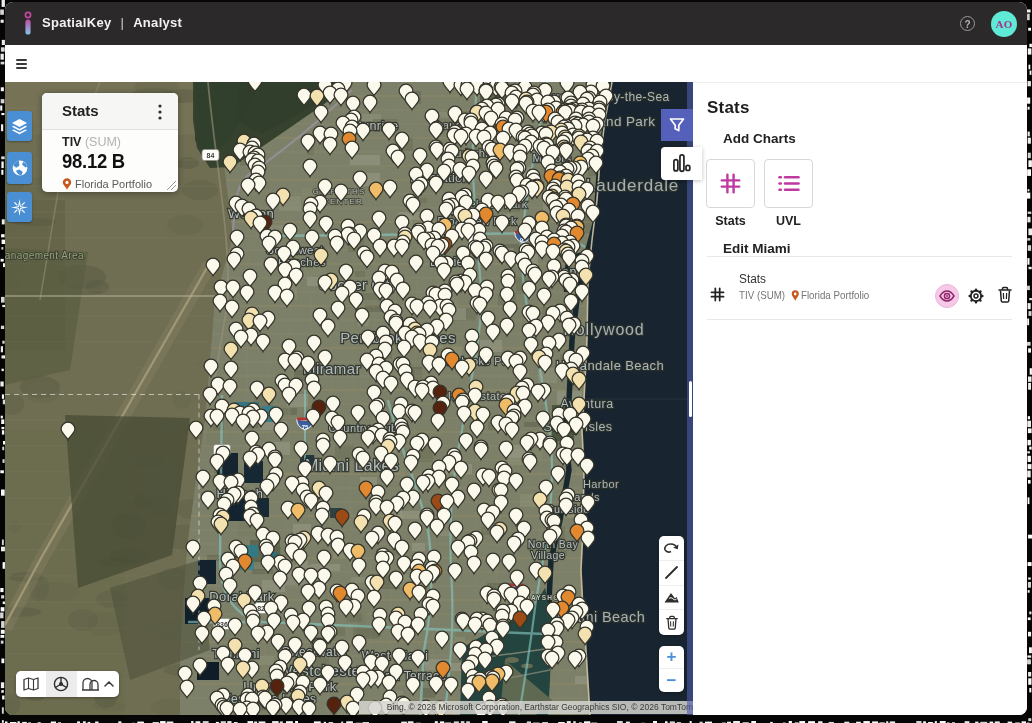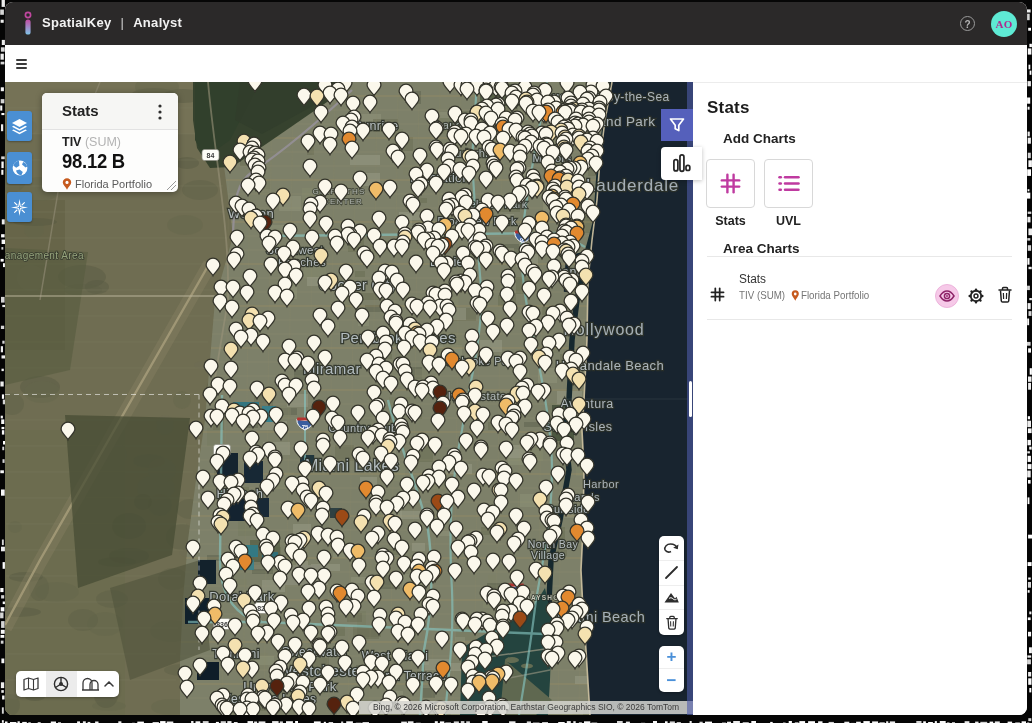--- a/index.html
+++ b/index.html
@@ -36,21 +36,21 @@
 #chartbtn { position:absolute; left:656px; top:65px; width:41px; height:33px; background:#fff; border-radius:4px 0 0 4px; display:flex; align-items:center; justify-content:center; z-index:7; box-shadow:0 1px 4px rgba(0,0,0,0.25); }
 #bltools { position:absolute; left:11px; top:589px; width:103px; height:26px; background:#fff; border-radius:5px; box-shadow:0 1px 3px rgba(0,0,0,0.3); z-index:4; display:flex; align-items:center; }
 #bltools .cell { flex:1; display:flex; align-items:center; justify-content:center; height:100%; }
 #bltools .sel { background:#ececec; }
 #brtools { position:absolute; left:654px; top:454px; width:25px; height:99px; background:#fff; border-radius:5px; box-shadow:0 1px 3px rgba(0,0,0,0.3); z-index:4; }
 #brtools .c { height:24.75px; display:flex; align-items:center; justify-content:center; border-bottom:1px solid #eee; }
 #brtools .c:last-child { border-bottom:none; }
 #zoomtools { position:absolute; left:654px; top:564px; width:25px; height:46px; background:#fff; border-radius:5px; box-shadow:0 1px 3px rgba(0,0,0,0.3); z-index:4; }
 #zoomtools .c { height:23px; display:flex; align-items:center; justify-content:center; color:#4a90d9; font-size:17px; font-weight:700; }
 #zoomtools .c:first-child { border-bottom:1px solid #eee; }
-#attrib { position:absolute; left:354px; top:619px; width:334px; height:13px; background:rgba(213,213,208,0.85); color:#3a3a3a; font-size:8.5px; line-height:13px; text-align:center; z-index:4; white-space:nowrap; }
+#attrib { position:absolute; left:354px; top:619px; width:334px; height:13px; background:rgba(213,213,208,0.85); color:#3a3a3a; font-size:8.5px; line-height:13px; text-align:right; z-index:4; white-space:nowrap; }
 
 #panel h1 { position:absolute; left:14px; top:15px; font-size:17px; font-weight:700; color:#1c1c1c; letter-spacing:0.2px; }
 #panel .sec { position:absolute; left:14px; font-size:13.5px; font-weight:700; color:#222;margin-left:16px; }
 .addbtn { position:absolute; top:76px; width:49px; height:49px; background:#fff; border:1px solid #d8d8d8; border-radius:4px; display:flex; align-items:center; justify-content:center; }
 .addlbl { position:absolute; top:131px; width:49px; text-align:center; font-size:12.5px; font-weight:700; color:#222; }
 .divider { position:absolute; left:14px; width:305px; height:1px; background:#e8e8e8; }
 #editrow { position:absolute; left:0; top:174px; width:334px; height:62px; }
 #editrow .hash { position:absolute; left:17px; top:30px; }
 #editrow .nm { position:absolute; left:46px; top:15px; font-size:12.5px; color:#333; transform:scaleX(0.95); transform-origin:left; }
 #editrow .sub { position:absolute; left:46px; top:32px; font-size:10.5px; color:#757575; transform:scaleX(0.93); transform-origin:left; white-space:nowrap; }
@@ -2184,21 +2184,21 @@
               <line x1="7" y1="2.2" x2="20.5" y2="2.2"></line>
               <line x1="1.5" y1="8.5" x2="2.8" y2="8.5"></line>
               <line x1="7" y1="8.5" x2="20.5" y2="8.5"></line>
               <line x1="1.5" y1="14.8" x2="2.8" y2="14.8"></line>
               <line x1="7" y1="14.8" x2="20.5" y2="14.8"></line>
             </g>
           </svg>
         </div>
       <div class="addlbl" style="left:13px;">Stats</div>
       <div class="addlbl" style="left:71px;">UVL</div>
-      <div class="sec" style="top:158px;">Area Charts</div>
+      <div class="sec" style="top:158px;">Edit Miami</div>
       <div class="divider" style="top:173px;"></div>
       <div id="editrow">
         <div class="hash"><svg width="15" height="15" viewBox="0 0 26 26">
               <g stroke="#222" stroke-width="3" stroke-linecap="round">
                 <line x1="9.2" y1="2.5" x2="9.2" y2="23.5"></line>
                 <line x1="16.8" y1="2.5" x2="16.8" y2="23.5"></line>
                 <line x1="2.5" y1="9.2" x2="23.5" y2="9.2"></line>
                 <line x1="2.5" y1="16.8" x2="23.5" y2="16.8"></line>
               </g>
             </svg></div>

